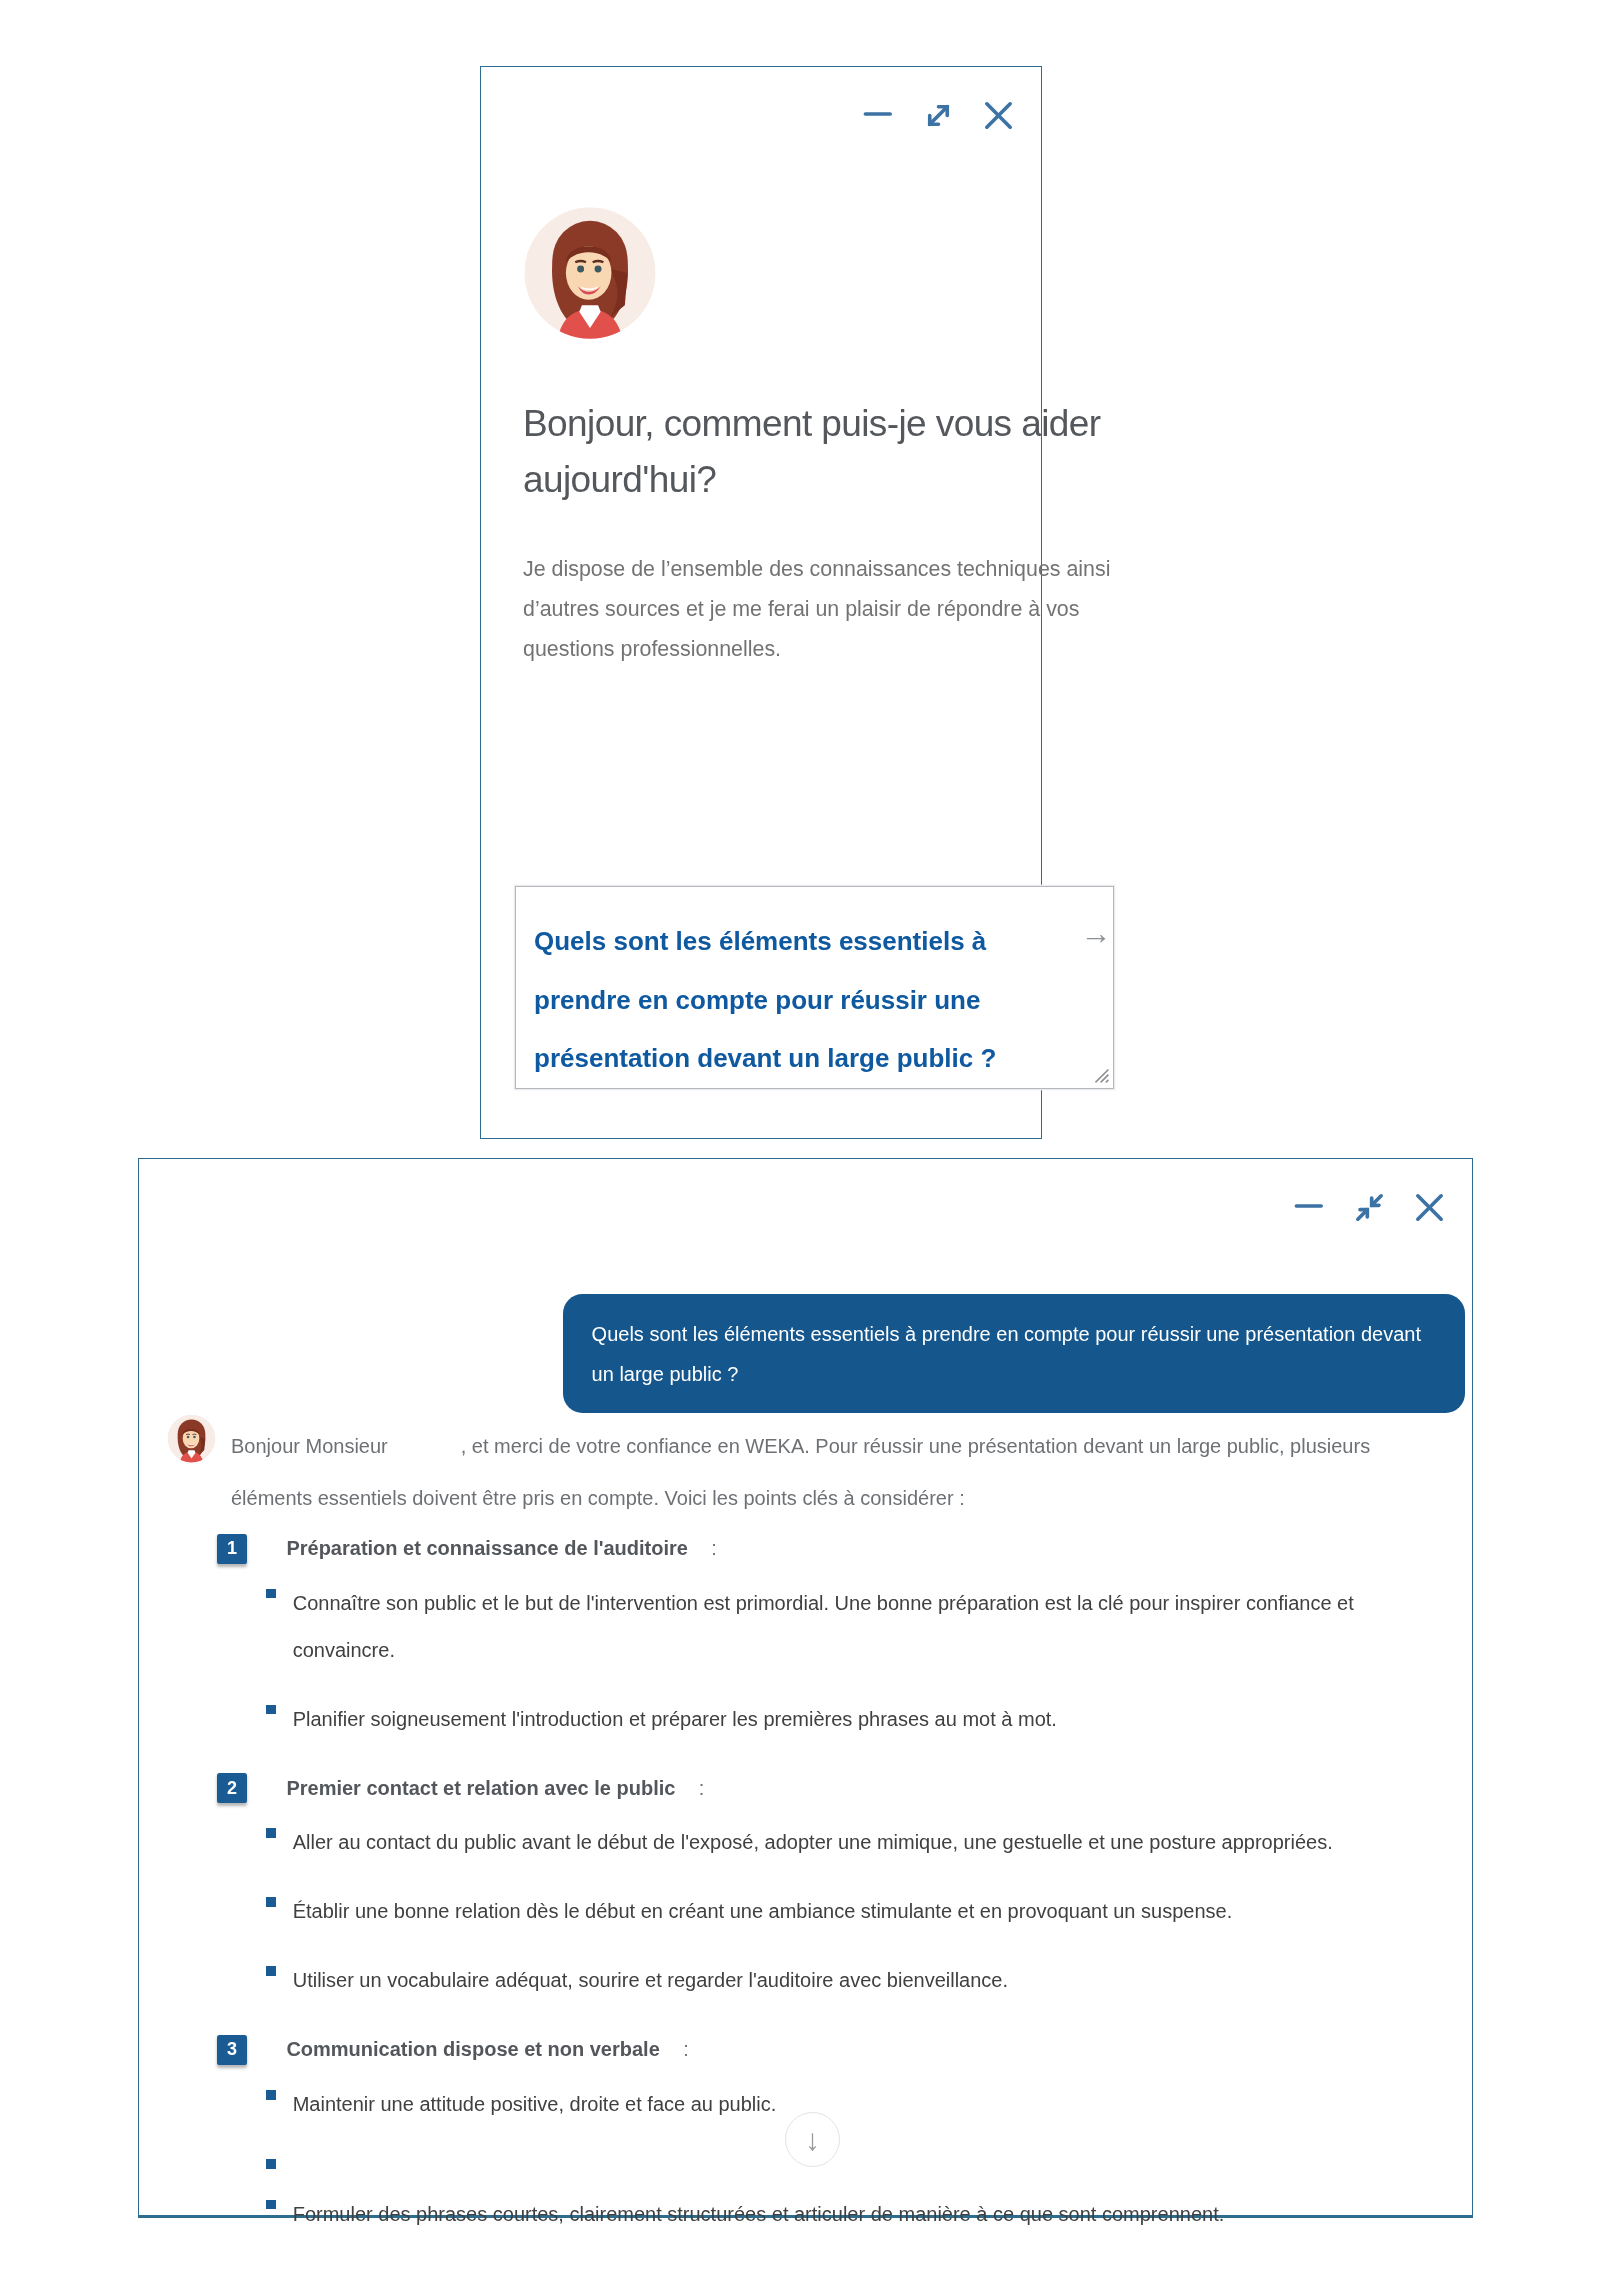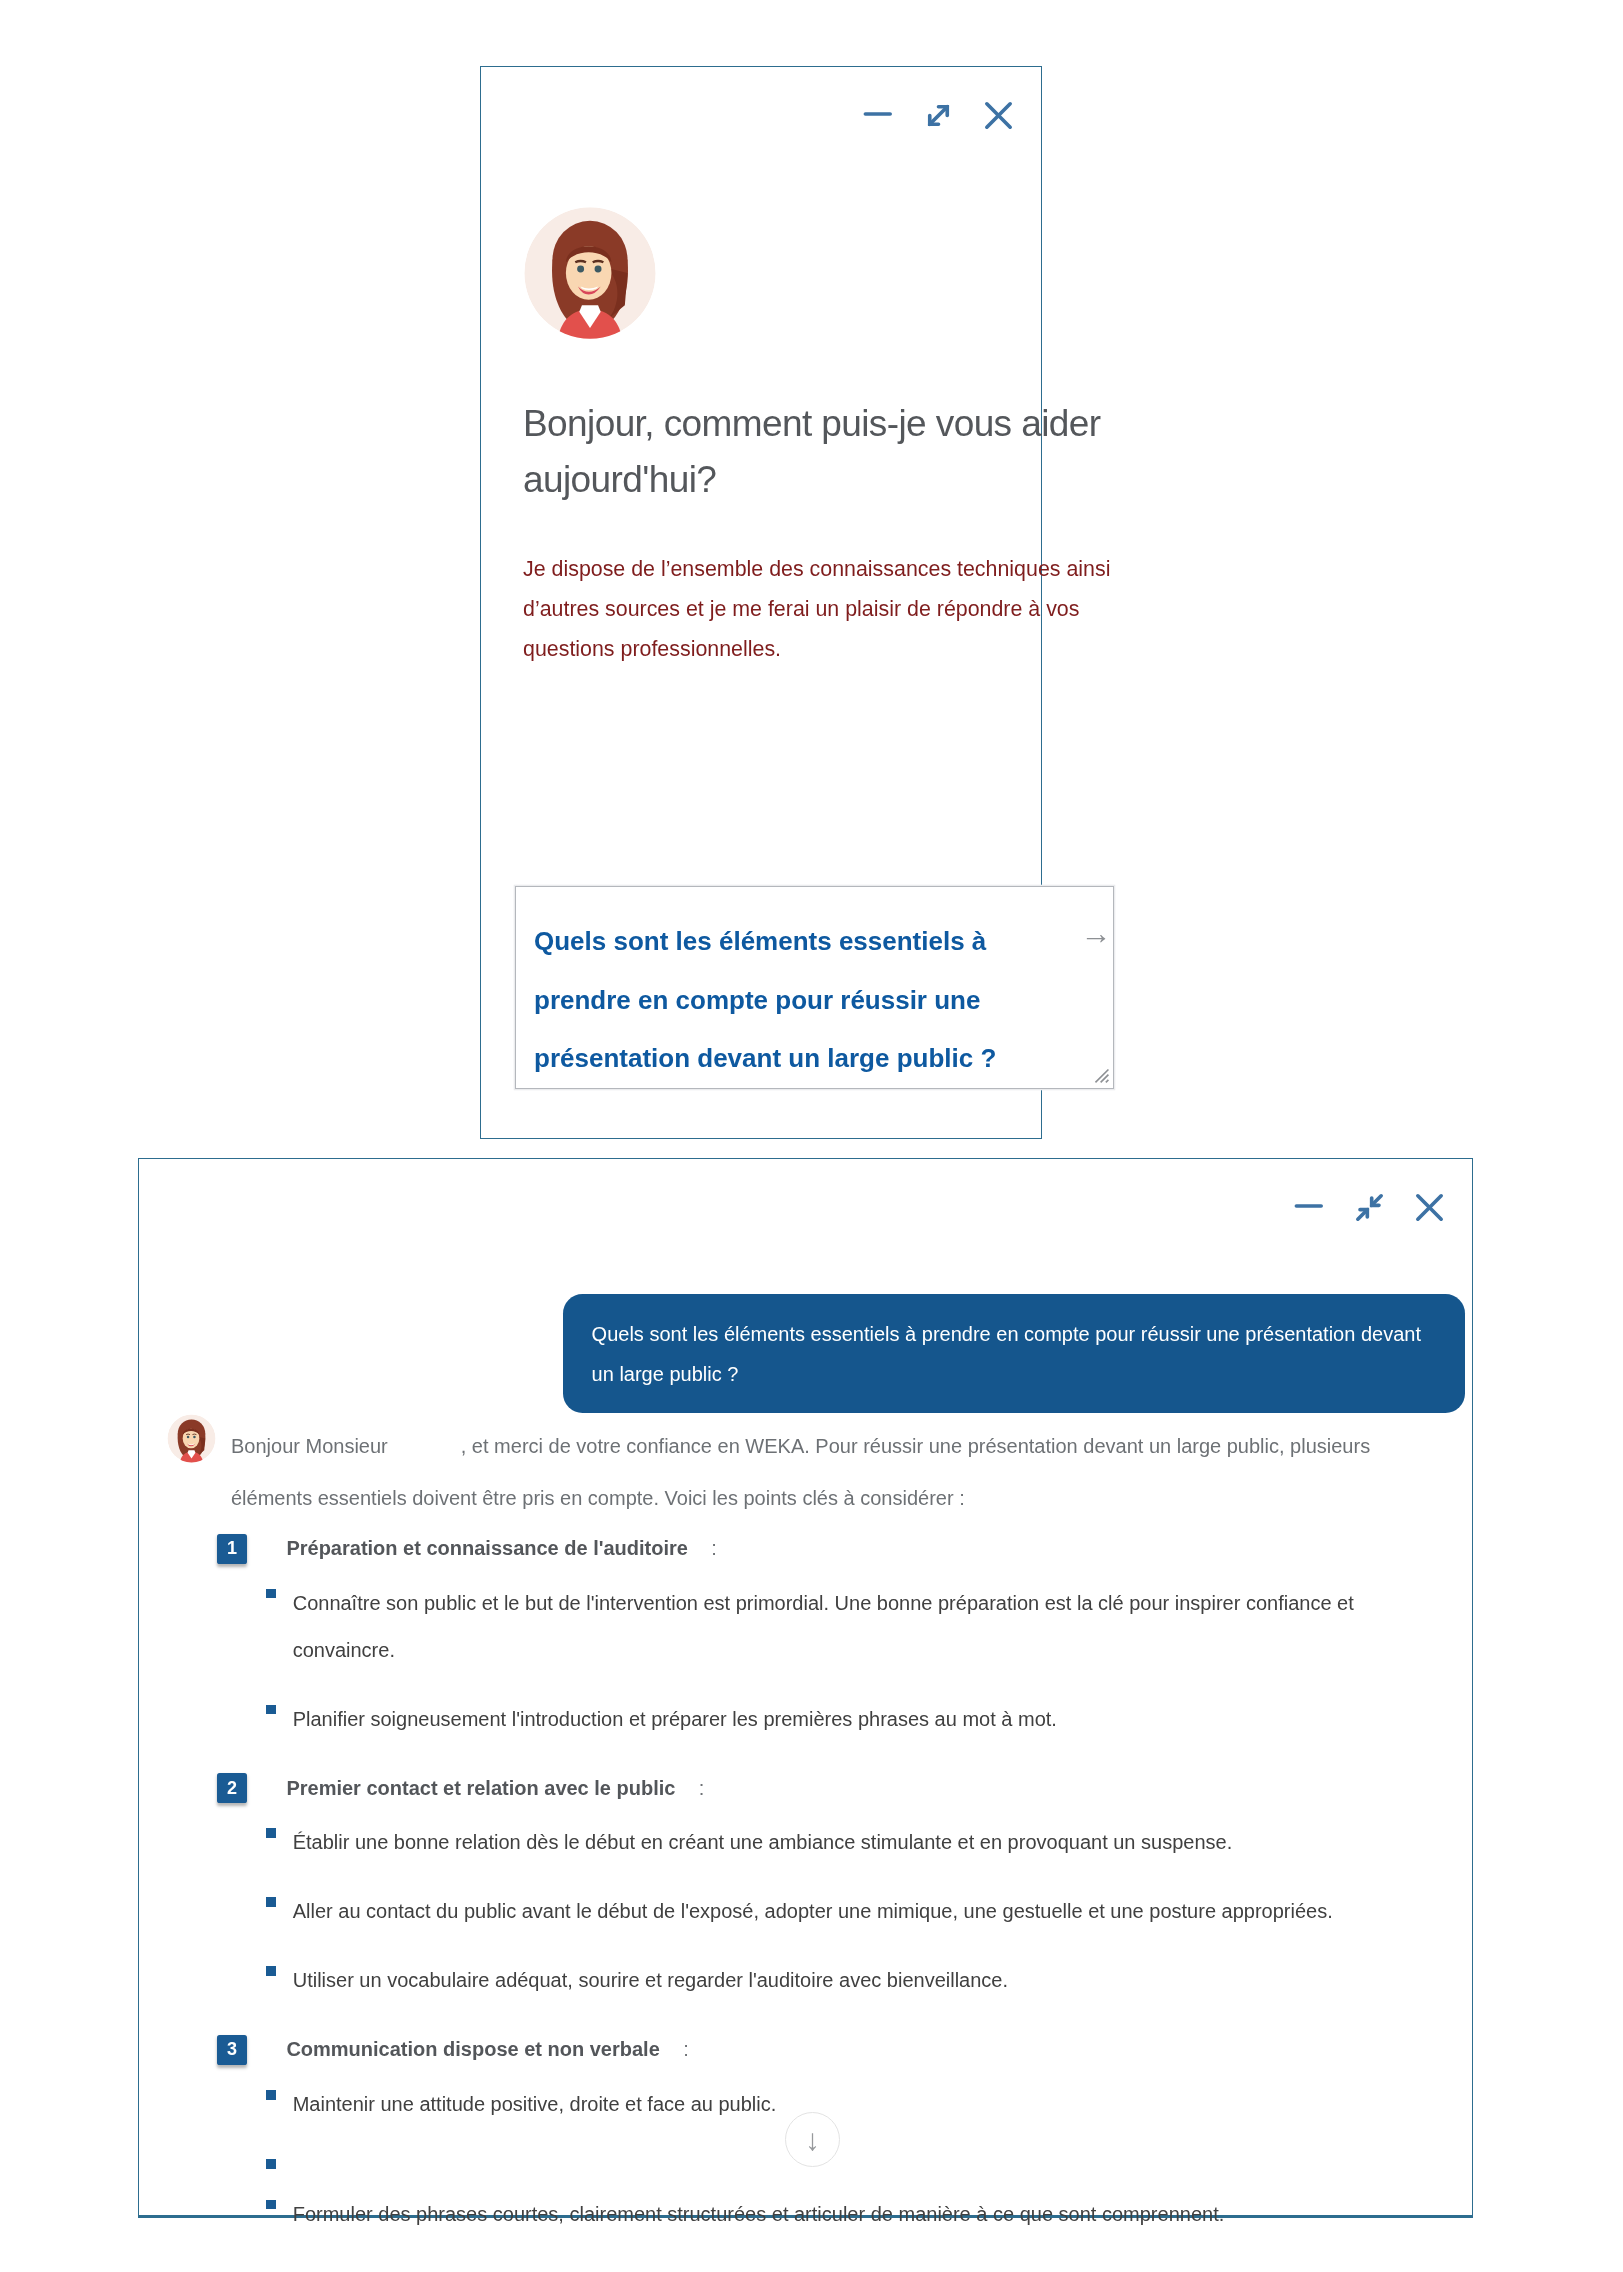--- a/index.html
+++ b/index.html
@@ -18,21 +18,21 @@
   .ctrl{width:35px;height:35px;cursor:pointer;display:block;}
   .ctrl svg{width:100%;height:100%;stroke:#3d72a4;stroke-width:5;fill:none;stroke-linecap:round;}
   
   .big-avatar{position:absolute;left:42px;top:139px;width:134px;height:134px;}
   .greet-title{
     position:absolute;left:42px;top:329px;width:584px;
     font-size:37px;line-height:1.5;color:#54575b;letter-spacing:-0.6px;font-weight:400;
   }
   .greet-sub{
     position:absolute;left:42px;top:482px;width:614px;
-    font-size:21.4px;line-height:1.88;color:#7f1d1d;
+    font-size:21.4px;line-height:1.88;color:#737373;
   }
   .input-wrap{
     position:absolute;left:34px;top:819px;width:599px;height:203px;
     border:1.3px solid #b4b7bc;box-shadow:0 0 0 1.3px #ebecee;box-sizing:border-box;background:#fff;
   }
   .input-wrap textarea{
     width:100%;height:100%;border:none;outline:none;resize:none;box-sizing:border-box;
     padding:25px 45px 10.4px 18px;background:transparent;
     font-family:"Liberation Sans", sans-serif;font-size:26px;font-weight:700;color:#0e59a0;line-height:2.25;
     overflow:hidden;
@@ -194,25 +194,25 @@
         <span class="bullet-square"></span>
         <span class="bullet-text">Planifier soigneusement l'introduction et préparer les premières phrases au mot à mot.</span>
       </div>
       <div class="section-head">
         <span class="badge">2</span>
         <span class="section-title">Premier contact et relation avec le public</span>
         <span class="section-colon"> :</span>
       </div>
       <div class="bullet-row">
         <span class="bullet-square"></span>
+        <span class="bullet-text">Aller au contact du public avant le début de l'exposé, adopter une mimique, une gestuelle et une posture appropriées.</span>
+      </div>
+      <div class="bullet-row">
+        <span class="bullet-square"></span>
         <span class="bullet-text">Établir une bonne relation dès le début en créant une ambiance stimulante et en provoquant un suspense.</span>
-      </div>
-      <div class="bullet-row">
-        <span class="bullet-square"></span>
-        <span class="bullet-text">Aller au contact du public avant le début de l'exposé, adopter une mimique, une gestuelle et une posture appropriées.</span>
       </div>
       <div class="bullet-row">
         <span class="bullet-square"></span>
         <span class="bullet-text">Utiliser un vocabulaire adéquat, sourire et regarder l'auditoire avec bienveillance.</span>
       </div>
       <div class="section-head">
         <span class="badge">3</span>
         <span class="section-title">Communication dispose et non verbale</span>
         <span class="section-colon"> :</span>
       </div>

